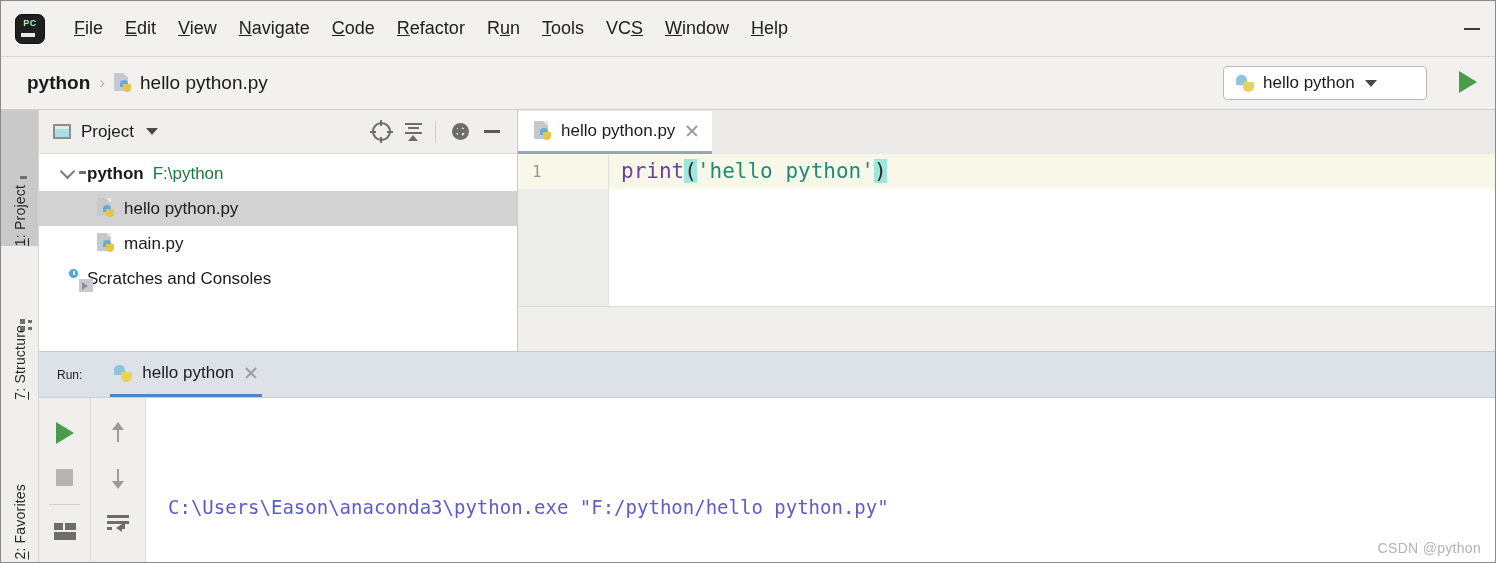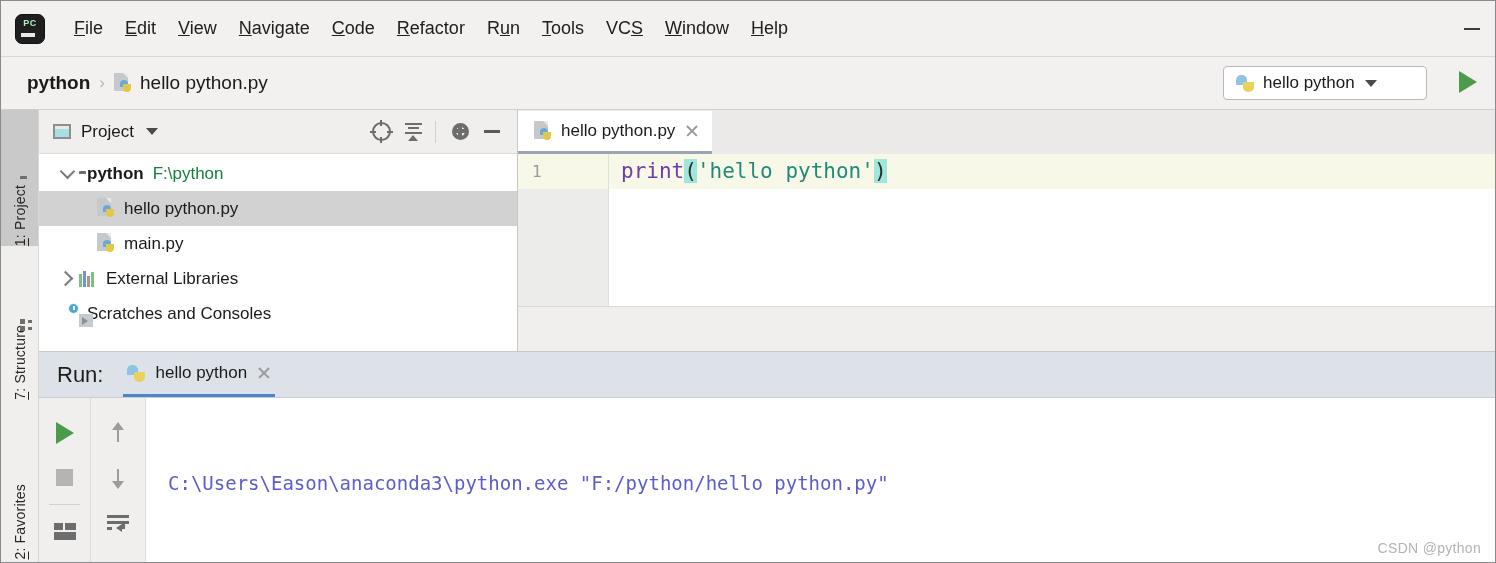--- a/index.html
+++ b/index.html
@@ -580,23 +580,23 @@
   .run-head {
     height: 46px;
     background: #dde2e9;
     display: flex;
     align-items: center;
     box-sizing: border-box;
     padding-left: 18px;
     border-bottom: 1px solid #c9cdd4;
   }
   .run-head .rh-label {
-    font-size: 22px;
+    font-size: 12px;
     color: #1c1c1c;
-    margin-right: 20px;
+    margin-right: 28px;
     font-family: "Liberation Sans", sans-serif;
   }
   .run-tab {
     height: 45px;
     display: flex;
     align-items: center;
     border-bottom: 3px solid #4a86c8;
     box-sizing: border-box;
     padding: 0 4px;
   }
@@ -686,21 +686,21 @@
   .wrap-ico i:nth-child(4){ left:15px; top:6px; width:3px; height:8px; }
   .wrap-ico i:nth-child(5){
     background:none; left:9px; top:9px; width:0;height:0;
     border-top:4px solid transparent;border-bottom:4px solid transparent;
     border-right:6px solid #6d6d6d;
   }
 
   .console {
     flex: 1 1 auto;
     background: #ffffff;
-    padding: 0 0 0 22px;
+    padding: 24px 0 0 22px;
     font-family: "DejaVu Sans Mono", monospace;
     font-size: 19px;
     line-height: 34px;
     white-space: pre;
     overflow: hidden;
     position: relative;
   }
   .con-cmd { color: #5c5ccc; }
 
   .watermark {
@@ -829,34 +829,20 @@
         <span class="t-label">hello python.py</span>
       </div>
 
       <div class="tree-row indent-1">
         <span class="t-ico">
           <span class="pyfile-icon"><span class="doc"></span><span class="sn1"></span><span class="sn2"></span></span>
         </span>
         <span class="t-label">main.py</span>
       </div>
 
-      <div class="tree-row">
-        <span class="tw">
-            <span class="chev right"></span>
-          </span>
-        <span class="t-ico">
-            <span class="libs-ico">
-              <i></i>
-              <i></i>
-              <i></i>
-              <i></i>
-            </span>
-          </span>
-        <span class="t-label">External Libraries</span>
-      </div>
 
       <div class="tree-row indent-0b">
         <span class="t-ico">
           <span class="scratch-ico"><span class="sq"></span><span class="clk"></span></span>
         </span>
         <span class="t-label">Scratches and Consoles</span>
       </div>
 
     </div>
   </div>

